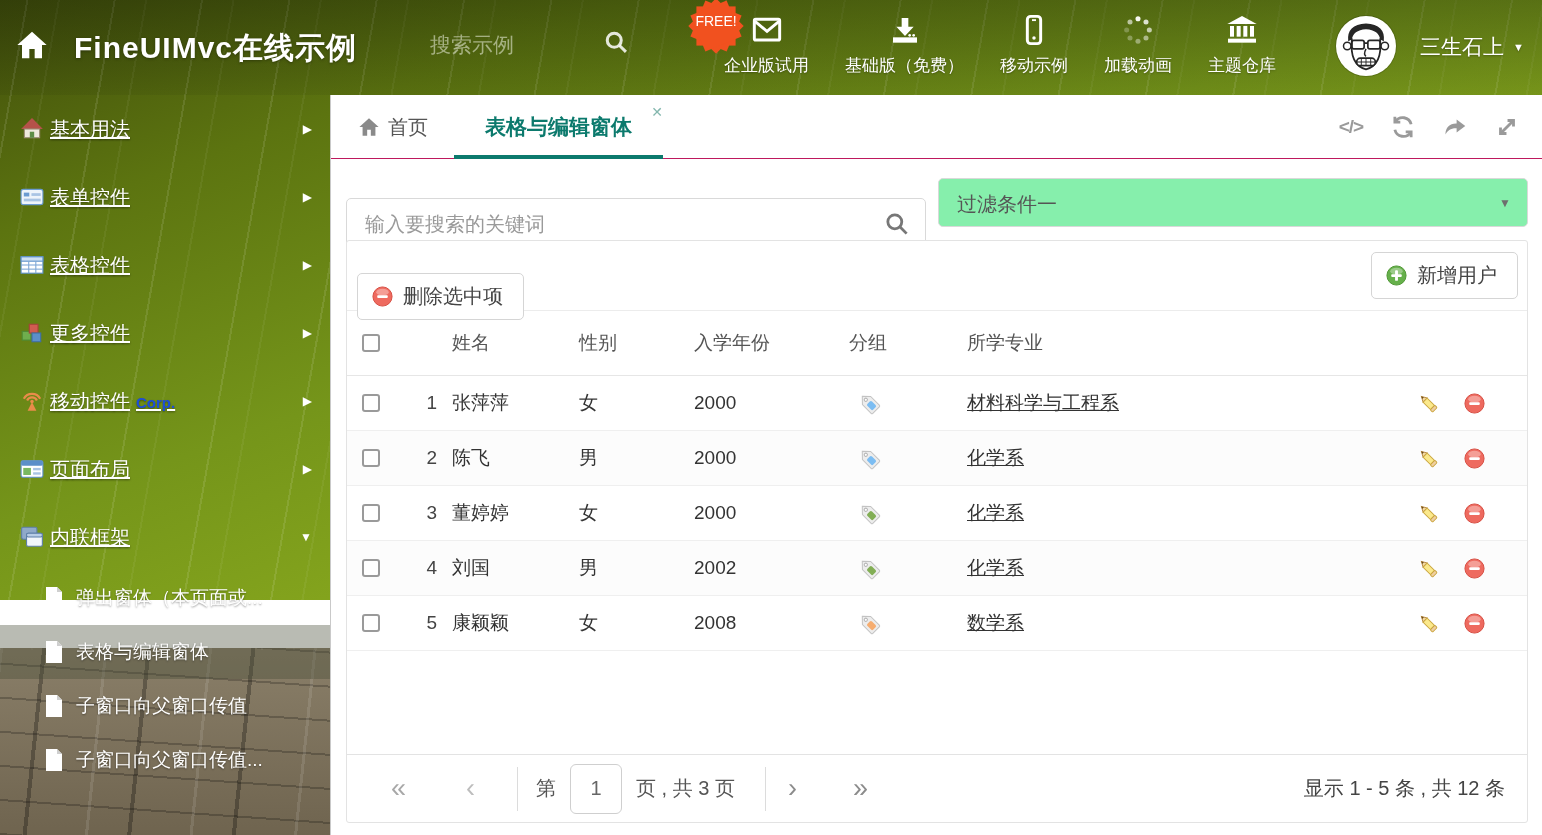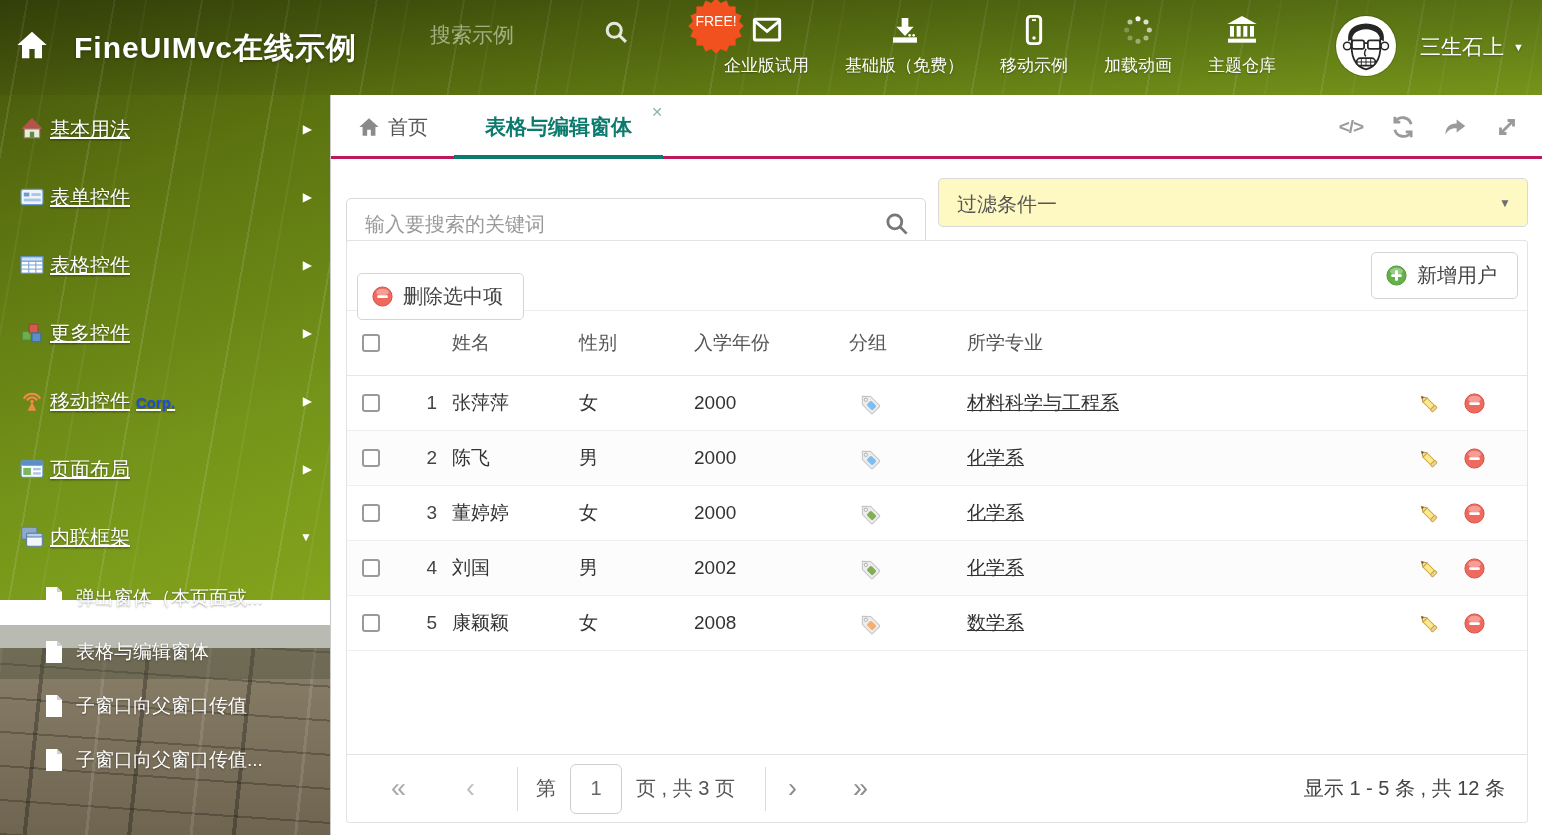--- a/index.html
+++ b/index.html
@@ -30,21 +30,21 @@
     background:repeating-linear-gradient(100deg,
       transparent 0 26px, rgba(255,255,255,.10) 26px 28px,
       transparent 28px 57px, rgba(255,255,255,.05) 57px 59px, transparent 59px 86px); }
 
   
   header { position:absolute; left:0; top:0; width:1542px; height:95px; z-index:5;
     background:linear-gradient(to bottom, rgba(22,30,6,.32), rgba(22,30,6,.08)); color:#fff; }
   .logo-home { position:absolute; left:16px; top:29px; }
   .app-title { position:absolute; left:74px; top:28px; font-size:30px; font-weight:bold;
     letter-spacing:1px; text-shadow:0 1px 3px rgba(0,0,0,.35); }
-  .hsearch { position:absolute; left:430px; top:16px; width:200px; height:34px; }
+  .hsearch { position:absolute; left:430px; top:26px; width:200px; height:34px; }
   .hsearch .ph { position:absolute; left:0; top:5px; font-size:21px; color:rgba(238,243,226,.55); }
   .hsearch .mag { position:absolute; right:0; top:2px; }
   .free-badge { position:absolute; left:686px; top:-2px; width:60px; height:56px; }
   .free-badge .txt { position:absolute; left:0; top:15px; width:60px; text-align:center;
     font-size:14px; font-weight:normal; color:#fff; }
   .hnav { position:absolute; left:724px; top:14px; display:flex; gap:36px; }
   .hnav-item { display:flex; flex-direction:column; align-items:center; gap:8px; cursor:pointer; }
   .hnav-item .lbl { font-size:17px; color:#fff; white-space:nowrap; text-shadow:0 1px 2px rgba(0,0,0,.3); }
   .avatar { position:absolute; left:1336px; top:16px; width:60px; height:60px; border-radius:50%;
     background:#fff; overflow:hidden; box-shadow:0 0 0 1px rgba(0,0,0,.15); }
@@ -61,21 +61,21 @@
   .corp { color:#1d4ed8; font-size:15px; margin-left:6px; font-weight:bold; }
   .ssub-item { position:relative; height:54px; display:flex; align-items:center; cursor:pointer; }
   .ssub-item .picon { position:absolute; left:44px; width:20px; height:24px; }
   .ssub-item .slbl { position:absolute; left:76px; font-size:19px; text-shadow:0 1px 2px rgba(0,0,0,.4); }
   .ssub-item.selected { background:rgba(70,75,55,.38); }
 
   
   main { position:absolute; left:330px; top:95px; width:1212px; bottom:0; background:#fff;
     border-left:1px solid #c9c9c9; z-index:6; }
 
-  .tabstrip { position:relative; height:64px; border-bottom:3px solid #be185d; }
+  .tabstrip { position:relative; height:64px; border-bottom:1px solid #be185d; }
   .tab-home { position:absolute; left:27px; top:0; height:64px; display:flex; align-items:center;
     gap:8px; font-size:20px; color:#555; cursor:pointer; }
   .tab-active { position:absolute; left:123px; top:0; width:209px; height:64px; cursor:pointer; }
   .tab-active .t { position:absolute; left:0; right:0; top:0; bottom:0; display:flex;
     align-items:center; justify-content:center; font-size:21px; font-weight:bold; color:#0c7a6d; }
   .tab-active::after { content:""; position:absolute; left:0; right:0; bottom:0; height:4px;
     background:#0c7a6d; }
   .tab-close { position:absolute; right:0; top:9px; font-size:14px; font-weight:bold;
     color:#84b7ae; cursor:pointer; }
   .tab-tools { position:absolute; right:20px; top:0; height:64px; display:flex; gap:22px;
@@ -83,21 +83,21 @@
   .tool { width:30px; height:30px; display:flex; align-items:center; justify-content:center;
     color:#9a9a9a; cursor:pointer; }
   .code-txt { font-size:19px; font-weight:bold; color:#9a9a9a; letter-spacing:-1px; }
 
   .content { position:absolute; left:0; right:0; top:64px; bottom:0; }
   .search-box { position:absolute; left:15px; top:19px; width:580px; height:49px;
     border:1px solid #d9d9d9; border-radius:5px; background:#fff;margin-top:20px; }
   .search-box .ph { position:absolute; left:18px; top:12px; font-size:20px; color:#9a9a9a; }
   .search-box .mag { position:absolute; right:15px; top:11px; }
   .filter-box { position:absolute; left:607px; top:19px; width:590px; height:49px;
-    border:1px solid #d9d9d9; border-radius:5px; background:#fef9c3; cursor:pointer; }
+    border:1px solid #d9d9d9; border-radius:5px; background:#86efac; cursor:pointer; }
   .filter-box .val { position:absolute; left:18px; top:12px; font-size:20px; color:#555; }
   .filter-box .car { position:absolute; right:16px; top:17px; font-size:12px; color:#6e6e6e; }
 
   .panel { position:absolute; left:15px; top:81px; width:1182px; height:583px;
     border:1px solid #e3e3e3; border-radius:3px; background:#fff; }
   .toolbar { position:relative; height:70px; border-bottom:1px solid #ececec; }
   .btn { position:absolute; top:11px; height:47px; display:flex; align-items:center; gap:9px;
     border:1px solid #d5d5d5; border-radius:5px; background:#fff; font-size:20px; color:#444;
     padding:0 20px 0 13px; cursor:pointer;
     font-family:"Liberation Sans","DejaVu Sans",sans-serif; }

